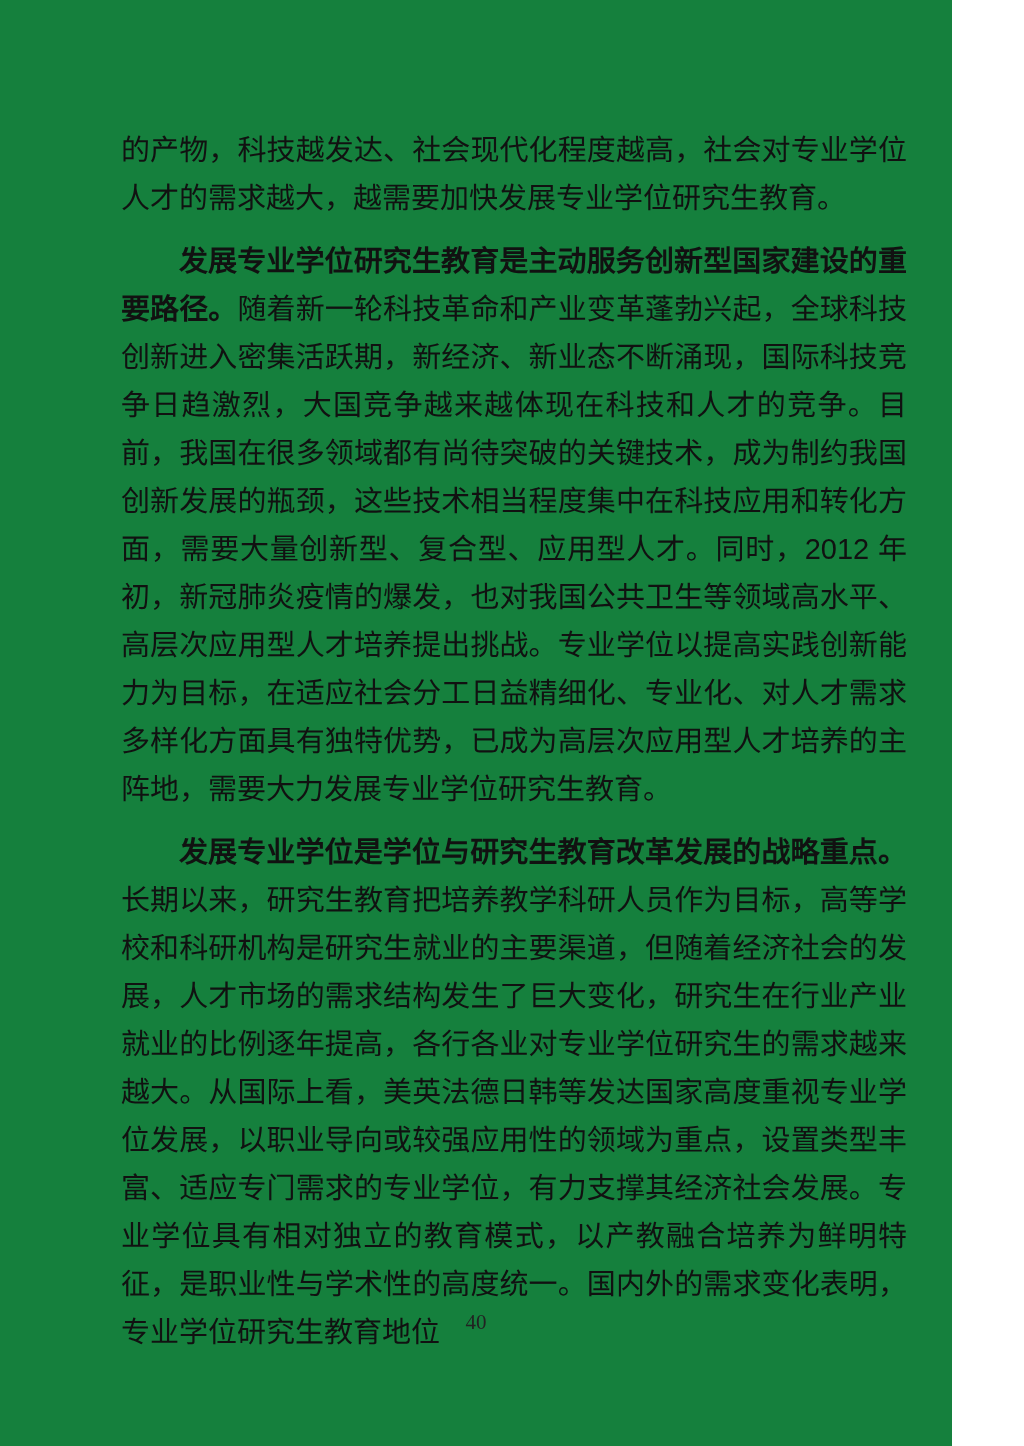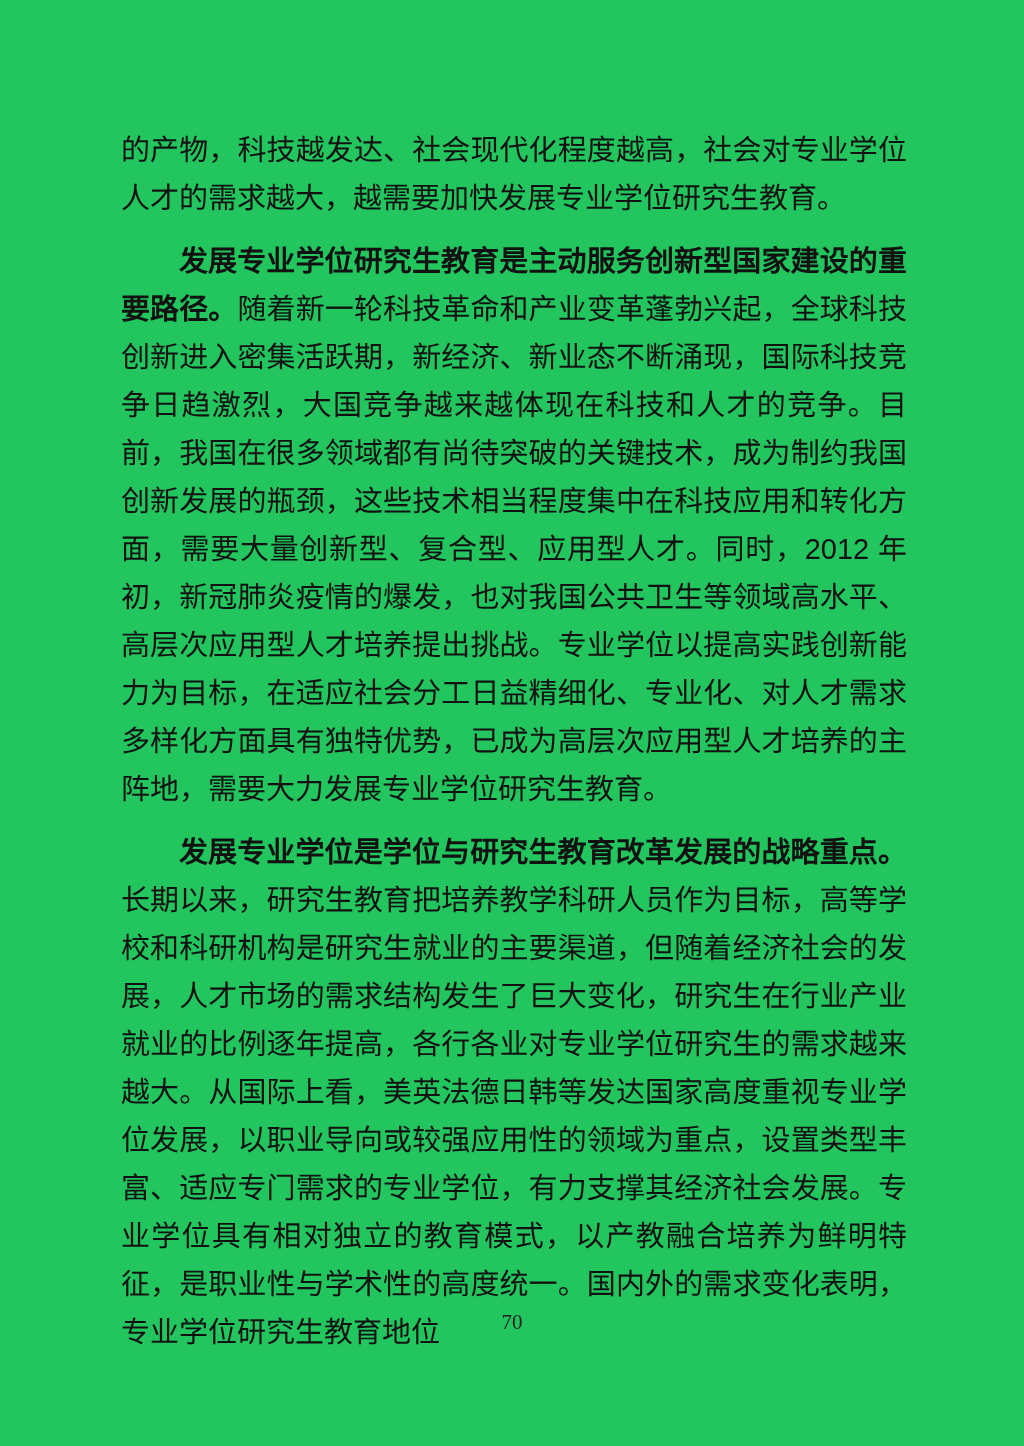--- a/index.html
+++ b/index.html
@@ -2,23 +2,23 @@
 <html lang="zh-CN"><head>
 <meta charset="utf-8">
 <style>
   html, body {
     margin: 0;
     padding: 0;
     background: #ffffff;
   }
   .page {
     position: relative;
-    width: 1024px;
+    width: 952px;
     height: 1446px;
-    background: #22c55e;
+    background: #15803d;
     overflow: hidden;
     font-family: "Liberation Sans", sans-serif;
   }
   .text-block {
     position: absolute;
     left: 121px;
     top: 126px;
     width: 786px;
     color: #111111;
     font-size: 29px;
@@ -65,16 +65,16 @@
       <strong>发展专业学位研究生教育是主动服务创新型国家建设的重要路径。</strong><span>随着新一轮科技革命和产业变革蓬勃兴起，全球科技创新进入密集活跃期，新经济、新业态不断涌现，国际科技竞争日趋激烈，大国竞争越来越体现在科技和人才的竞争。目前，我国在很多领域都有尚待突破的关键技术，成为制约我国创新发展的瓶颈，这些技术相当程度集中在科技应用和转化方面，需要大量创新型、复合型、应用型人才。同时，2012 年初，新冠肺炎疫情的爆发，也对我国公共卫生等领域高水平、高层次应用型人才培养提出挑战。专业学位以提高实践创新能力为目标，在适应社会分工日益精细化、专业化、对人才需求多样化方面具有独特优势，已成为高层次应用型人才培养的主阵地，需要大力发展专业学位研究生教育。</span>
     </p>
 
     <p class="indent">
       <strong>发展专业学位是学位与研究生教育改革发展的战略重点。</strong><span>长期以来，研究生教育把培养教学科研人员作为目标，高等学校和科研机构是研究生就业的主要渠道，但随着经济社会的发展，人才市场的需求结构发生了巨大变化，研究生在行业产业就业的比例逐年提高，各行各业对专业学位研究生的需求越来越大。从国际上看，美英法德日韩等发达国家高度重视专业学位发展，以职业导向或较强应用性的领域为重点，设置类型丰富、适应专门需求的专业学位，有力支撑其经济社会发展。专业学位具有相对独立的教育模式，以产教融合培养为鲜明特征，是职业性与学术性的高度统一。国内外的需求变化表明，专业学位研究生教育地位</span>
     </p>
 
   </div>
 
   <div class="page-footer">
-    <span>70</span>
+    <span>40</span>
   </div>
 
 </div>
 
 </body></html>

